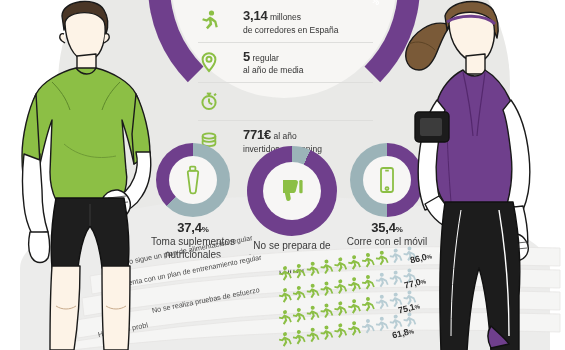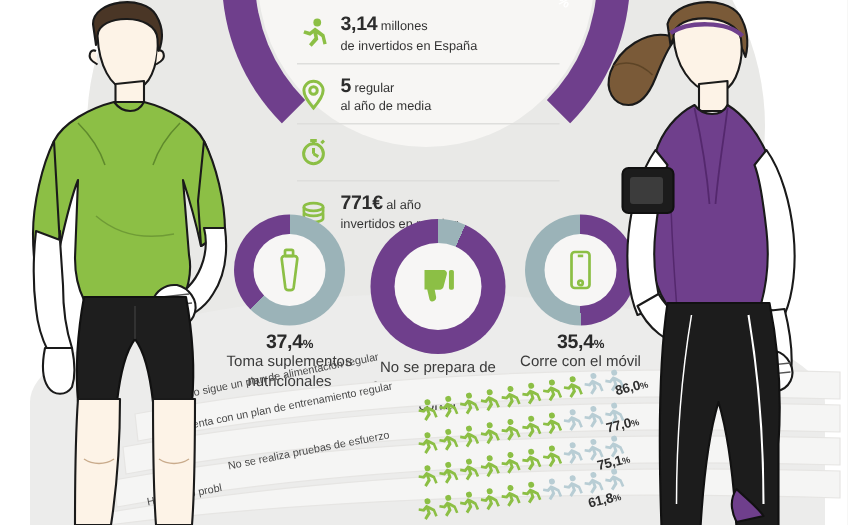--- a/index.html
+++ b/index.html
@@ -53,22 +53,22 @@
     background:#f7f6f4;
   }
 
   
   .stats-list {
     position:absolute;
     left:198px; top:2px;
     width:175px;
   }
   .stat-row {
-    display:flex; align-items:flex-end;
-    gap:7px;
+    display:flex; align-items:center;
+    gap:23px;
     padding:5px 0 6px 0;
     border-bottom:1px solid #dededc;
   }
   .stat-row:last-child { border-bottom:none; }
   .stat-icon { width:22px; height:26px; flex:0 0 22px; display:flex; align-items:center; justify-content:center; }
   .stat-text { font-size:8.5px; color:#333; line-height:1.28; padding-top:1px; }
   .stat-big { font-size:13px; font-weight:bold; color:#2d2d2d; letter-spacing:-0.2px; }
   .stat-unit { font-size:8.5px; color:#333; }
 
   
@@ -153,21 +153,21 @@
         <svg width="20" height="22" viewBox="0 0 20 22">
             <g fill="#8cbf45">
           <circle cx="12.5" cy="3" r="2.6"></circle>
           <path d="M11 6.4 L7.5 9.2 L4 8.2 L3.2 10.3 L7.8 11.8 L10 10.2 L10.6 13.2 L7 17.5 L8.8 19.2 L13.2 14.4 L12.6 10.6 L15.4 12.6 L16.6 17.6 L18.8 17.1 L17.3 11 L13.6 8.1 Z"></path>
         </g>
           </svg>
       </span>
       <span class="stat-text">
         <span class="stat-big">3,14</span>
         <span class="stat-unit">millones</span><br>
-        <span>de invertidos en España</span>
+        <span>de corredores en España</span>
       </span>
     </div>
 
     <div class="stat-row">
       <span class="stat-icon">
         <svg width="20" height="22" viewBox="0 0 20 22">
             <g fill="none" stroke="#8cbf45" stroke-width="2">
           <path d="M10 2.2 C6.4 2.2 3.6 5 3.6 8.4 C3.6 12.6 10 20 10 20 C10 20 16.4 12.6 16.4 8.4 C16.4 5 13.6 2.2 10 2.2 Z"></path>
           <circle cx="10" cy="8.3" r="2.5"></circle>
         </g>

